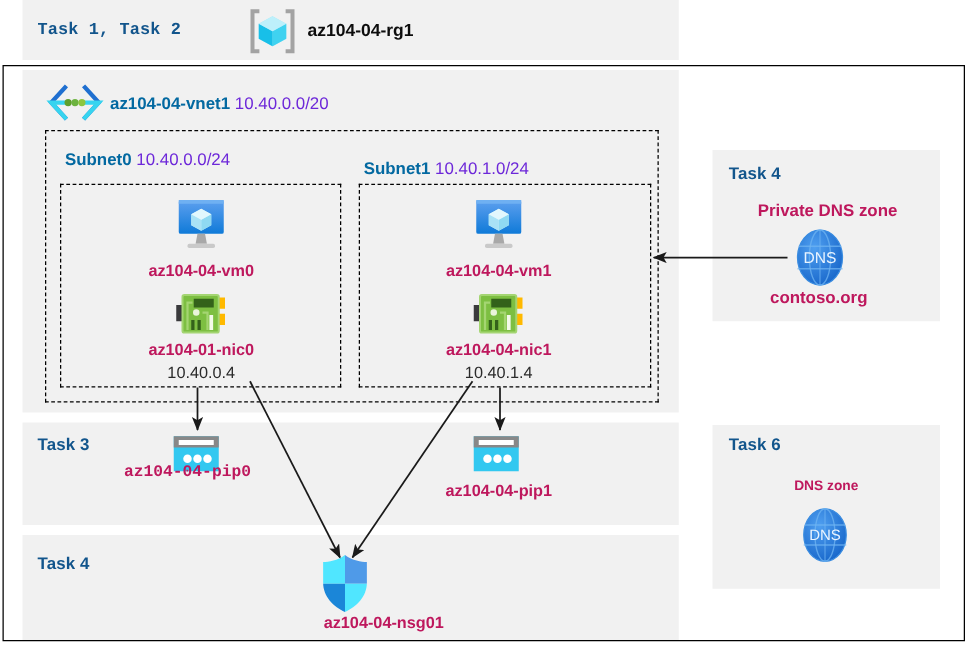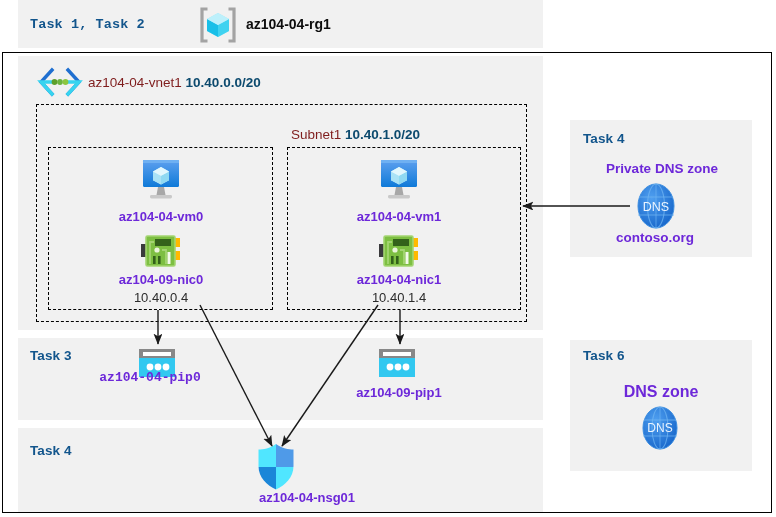--- a/index.html
+++ b/index.html
@@ -14,26 +14,26 @@
              border:1.5px solid #000000;box-sizing:border-box;background:transparent;}
 
   .task-label{position:absolute;color:#12558c;font-weight:bold;font-size:13.5px;
               letter-spacing:.1px;white-space:nowrap;}
 
   
   .dashed{position:absolute;border:1.7px dashed #000000;box-sizing:border-box;background:transparent;}
 
   
   .bold-label{position:absolute;font-weight:bold;font-size:13px;color:#0d0d0d;white-space:nowrap;}
-  .node-name{position:absolute;font-weight:bold;font-size:13px;color:#6d28d9;
+  .node-name{position:absolute;font-weight:bold;font-size:13px;color:#be185d;
              white-space:nowrap;text-align:center;}
   .node-ip{position:absolute;font-size:13px;color:#2b2b2b;white-space:nowrap;text-align:center;}
   .hdr-row{position:absolute;white-space:nowrap;font-size:13.5px;}
-  .hdr-row .b{font-weight:normal;color:#7f1d1d;}
-  .hdr-row .n{color:#0c4a6e;font-weight:bold;}
+  .hdr-row .b{font-weight:bold;color:#0369a1;}
+  .hdr-row .n{color:#6d28d9;}
 
   .centered{transform:translateX(-50%);}
 
   
   .ico{position:absolute;text-decoration:underline;}
   svg{display:block;overflow:visible;}
 
   .arrows{position:absolute;left:0;top:0;width:776px;height:517px;pointer-events:none;}
 </style>
 </head>
@@ -73,20 +73,23 @@
       <circle cx="27.5" cy="14" r="2.9" fill="#8cc63f"></circle>
     </svg>
   </div>
 
   <div class="hdr-row" style="left:88px;top:75px;">
     <span class="b">az104-04-vnet1</span><span class="n">&nbsp;</span><span class="n">10.40.0.0/20</span>
   </div>
 
   <div class="dashed" style="left:36px;top:104px;width:491px;height:218px;"></div>
 
+  <div class="hdr-row" style="left:52px;top:120px;">
+    <span class="b">Subnet0</span><span class="n">&nbsp;</span><span class="n">10.40.0.0/24</span>
+  </div>
 
   <div class="dashed" style="left:48px;top:147px;width:225px;height:163px;"></div>
 
   <div class="ico" style="left:135px;top:157px;width:52px;height:46px;">
     <svg width="52" height="46" viewBox="0 0 52 46">
       <defs>
         <linearGradient id="vmg0" x1="0" y1="0" x2="0" y2="1">
           <stop offset="0" stop-color="#5ea0ef"></stop>
             <stop offset="1" stop-color="#0f7ad8"></stop>
         </linearGradient>
@@ -114,25 +117,25 @@
       <rect x="14" y="5" width="16" height="7" fill="#33621a"></rect>
       <path d="M9 30 L9 8 L13 8" fill="none" stroke="#a4d572" stroke-width="1.8"></path>
       <path d="M25 30 L25 16 L21 16" fill="none" stroke="#a4d572" stroke-width="1.8"></path>
       <circle cx="16" cy="16" r="2.6" fill="#eaf5da"></circle>
       <rect x="12" y="22" width="2.6" height="8" fill="#33621a"></rect>
       <rect x="17" y="22" width="2.6" height="8" fill="#33621a"></rect>
       <rect x="26.5" y="18" width="3" height="12" fill="#f3faea"></rect>
     </svg>
   </div>
 
-  <div class="node-name centered" style="left:161px;top:272px;">az104-09-nic0</div>
+  <div class="node-name centered" style="left:161px;top:272px;">az104-01-nic0</div>
   <div class="node-ip centered" style="left:161px;top:290px;">10.40.0.4</div>
 
   <div class="hdr-row" style="left:291px;top:127px;">
-    <span class="b">Subnet1</span><span class="n">&nbsp;</span><span class="n">10.40.1.0/20</span>
+    <span class="b">Subnet1</span><span class="n">&nbsp;</span><span class="n">10.40.1.0/24</span>
   </div>
 
   <div class="dashed" style="left:287px;top:147px;width:234px;height:163px;"></div>
 
   <div class="ico" style="left:373px;top:157px;width:52px;height:46px;">
     <svg width="52" height="46" viewBox="0 0 52 46">
       <defs>
         <linearGradient id="vmg1" x1="0" y1="0" x2="0" y2="1">
           <stop offset="0" stop-color="#5ea0ef"></stop>
             <stop offset="1" stop-color="#0f7ad8"></stop>
@@ -189,21 +192,21 @@
   <div class="ico" style="left:377px;top:347px;width:40px;height:32px;">
     <svg width="40" height="32" viewBox="0 0 40 32">
       <rect x="2" y="2" width="36" height="28" fill="#32c8f0"></rect>
       <rect x="2" y="2" width="36" height="9" fill="#888888"></rect>
       <rect x="6" y="5" width="28" height="4" fill="#ffffff"></rect>
       <circle cx="13" cy="20" r="3.4" fill="#ffffff"></circle>
       <circle cx="21" cy="20" r="3.4" fill="#ffffff"></circle>
       <circle cx="29" cy="20" r="3.4" fill="#ffffff"></circle>
     </svg>
   </div>
-  <div class="node-name centered" style="left:399px;top:385px;">az104-09-pip1</div>
+  <div class="node-name centered" style="left:399px;top:385px;">az104-04-pip1</div>
 
   <div class="panel" style="left:18px;top:428px;width:525px;height:84px;"></div>
   <div class="task-label" style="left:30px;top:443px;">Task 4</div>
 
   <div class="ico" style="left:256px;top:443px;width:40px;height:48px;">
     <svg width="40" height="48" viewBox="0 0 40 48">
       <defs>
         <clipPath id="shieldClip">
           <path d="M20 1 C14 5.5 7 6.6 2.5 6.6 L2.5 23 C2.5 34.5 11 42.5 20 46.5
                    C29 42.5 37.5 34.5 37.5 23 L37.5 6.6 C33 6.6 26 5.5 20 1 Z"></path>
@@ -238,21 +241,21 @@
       <line x1="7" y1="33" x2="43" y2="33" stroke="#6fb4f2" stroke-width="1.1" opacity=".75"></line>
       <line x1="25" y1="2" x2="25" y2="46" stroke="#6fb4f2" stroke-width="1.1" opacity=".6"></line>
       <text x="25" y="28.5" text-anchor="middle" fill="#eaf4ff" font-family="Liberation Sans, sans-serif" font-size="12.5">DNS</text>
     </svg>
   </div>
 
   <div class="node-name centered" style="left:655px;top:230px;font-size:13.5px;">contoso.org</div>
 
   <div class="panel" style="left:570px;top:340px;width:182px;height:131px;"></div>
   <div class="task-label" style="left:583px;top:348px;">Task 6</div>
-  <div class="node-name centered" style="left:661px;top:383px;font-size:16px;">DNS zone</div>
+  <div class="node-name centered" style="left:661px;top:383px;font-size:11px;">DNS zone</div>
 
   <div class="ico" style="left:637px;top:405px;width:46px;height:46px;">
     <svg width="46" height="46" viewBox="0 0 46 46">
       <defs>
         <radialGradient id="dnsg6" cx="0.38" cy="0.32" r="0.78">
           <stop offset="0" stop-color="#4f9ff0"></stop>
             <stop offset="1" stop-color="#1463c8"></stop>
         </radialGradient>
       </defs>
       <ellipse cx="23" cy="23" rx="17" ry="21" fill="url(#dnsg6)"></ellipse>

